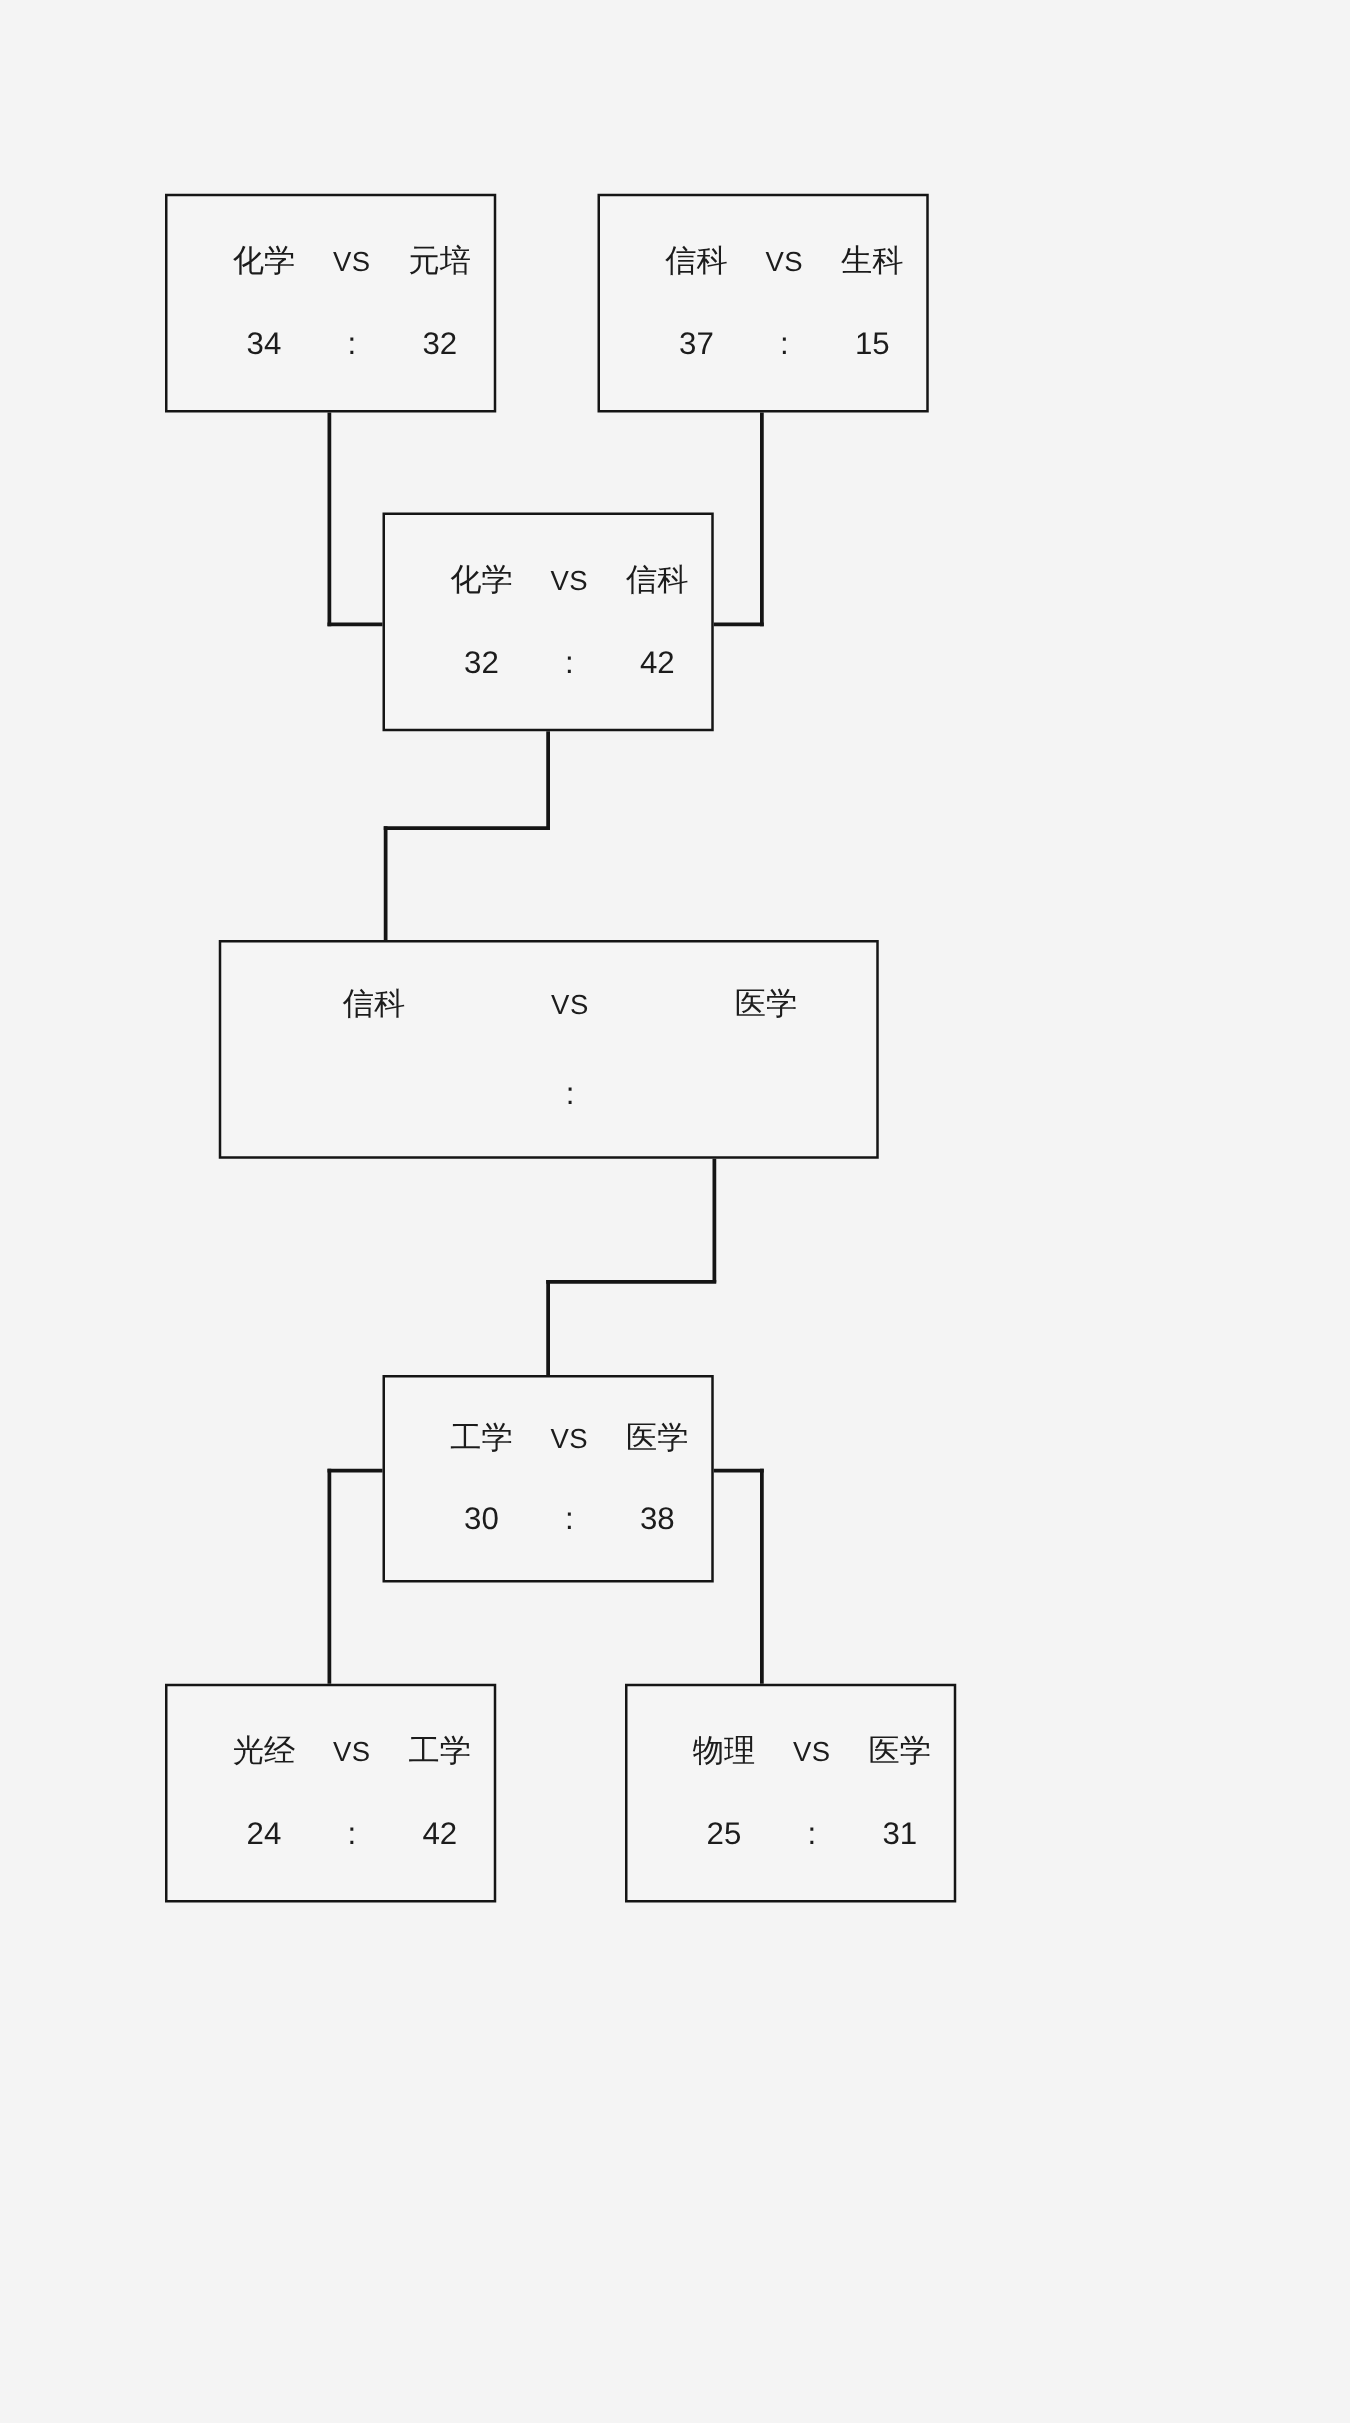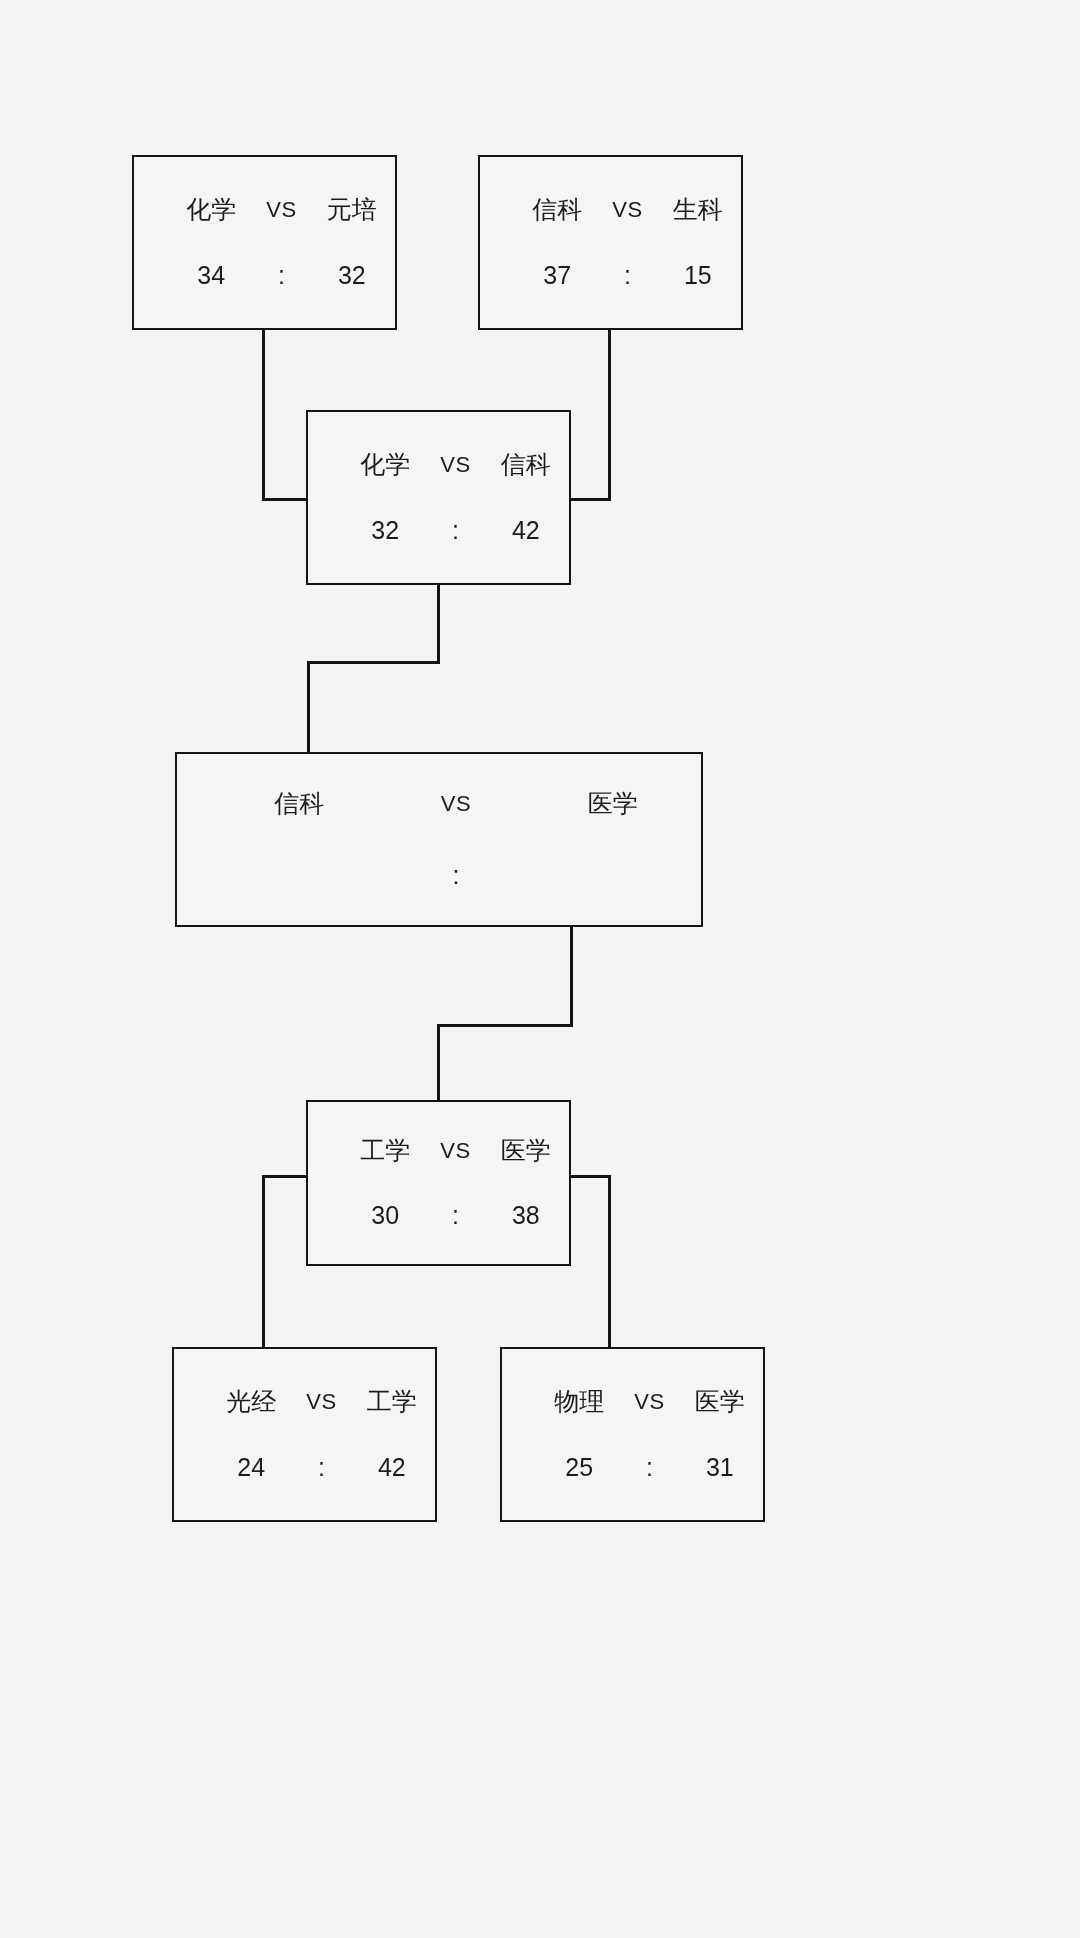--- a/index.html
+++ b/index.html
@@ -167,21 +167,21 @@
       <div class="cell mid vs">VS</div>
       <div class="cell right">医学</div>
     </div>
     <div class="row scores">
       <div class="cell left">30</div>
       <div class="cell mid colon">:</div>
       <div class="cell right">38</div>
     </div>
   </div>
 
-  <div class="match" style="left:132px; top:1347px; width:265px; height:175px;margin-left:40px;">
+  <div class="match" style="left:132px; top:1347px; width:265px; height:175px;">
     <div class="row teams">
       <div class="cell left">光经</div>
       <div class="cell mid vs">VS</div>
       <div class="cell right">工学</div>
     </div>
     <div class="row scores">
       <div class="cell left">24</div>
       <div class="cell mid colon">:</div>
       <div class="cell right">42</div>
     </div>

